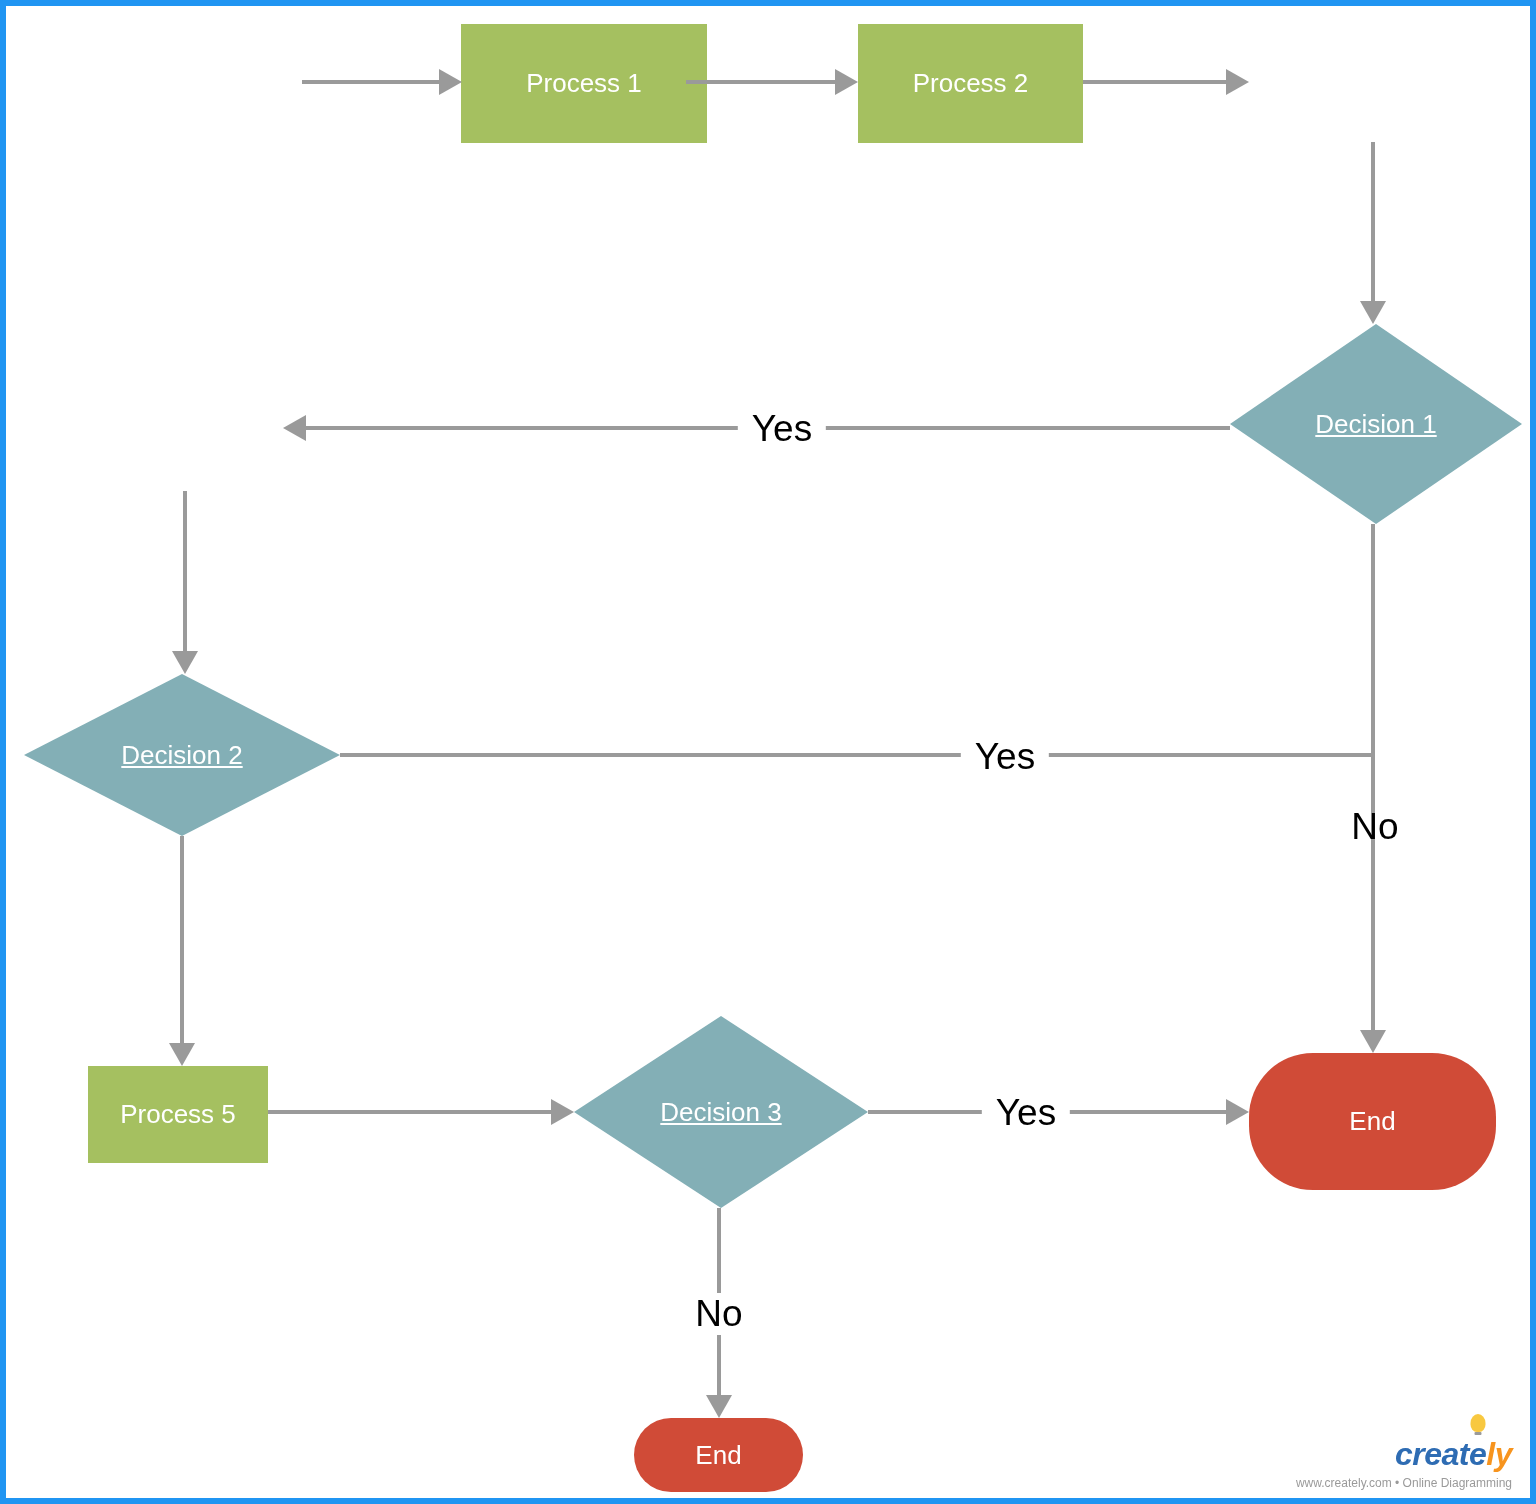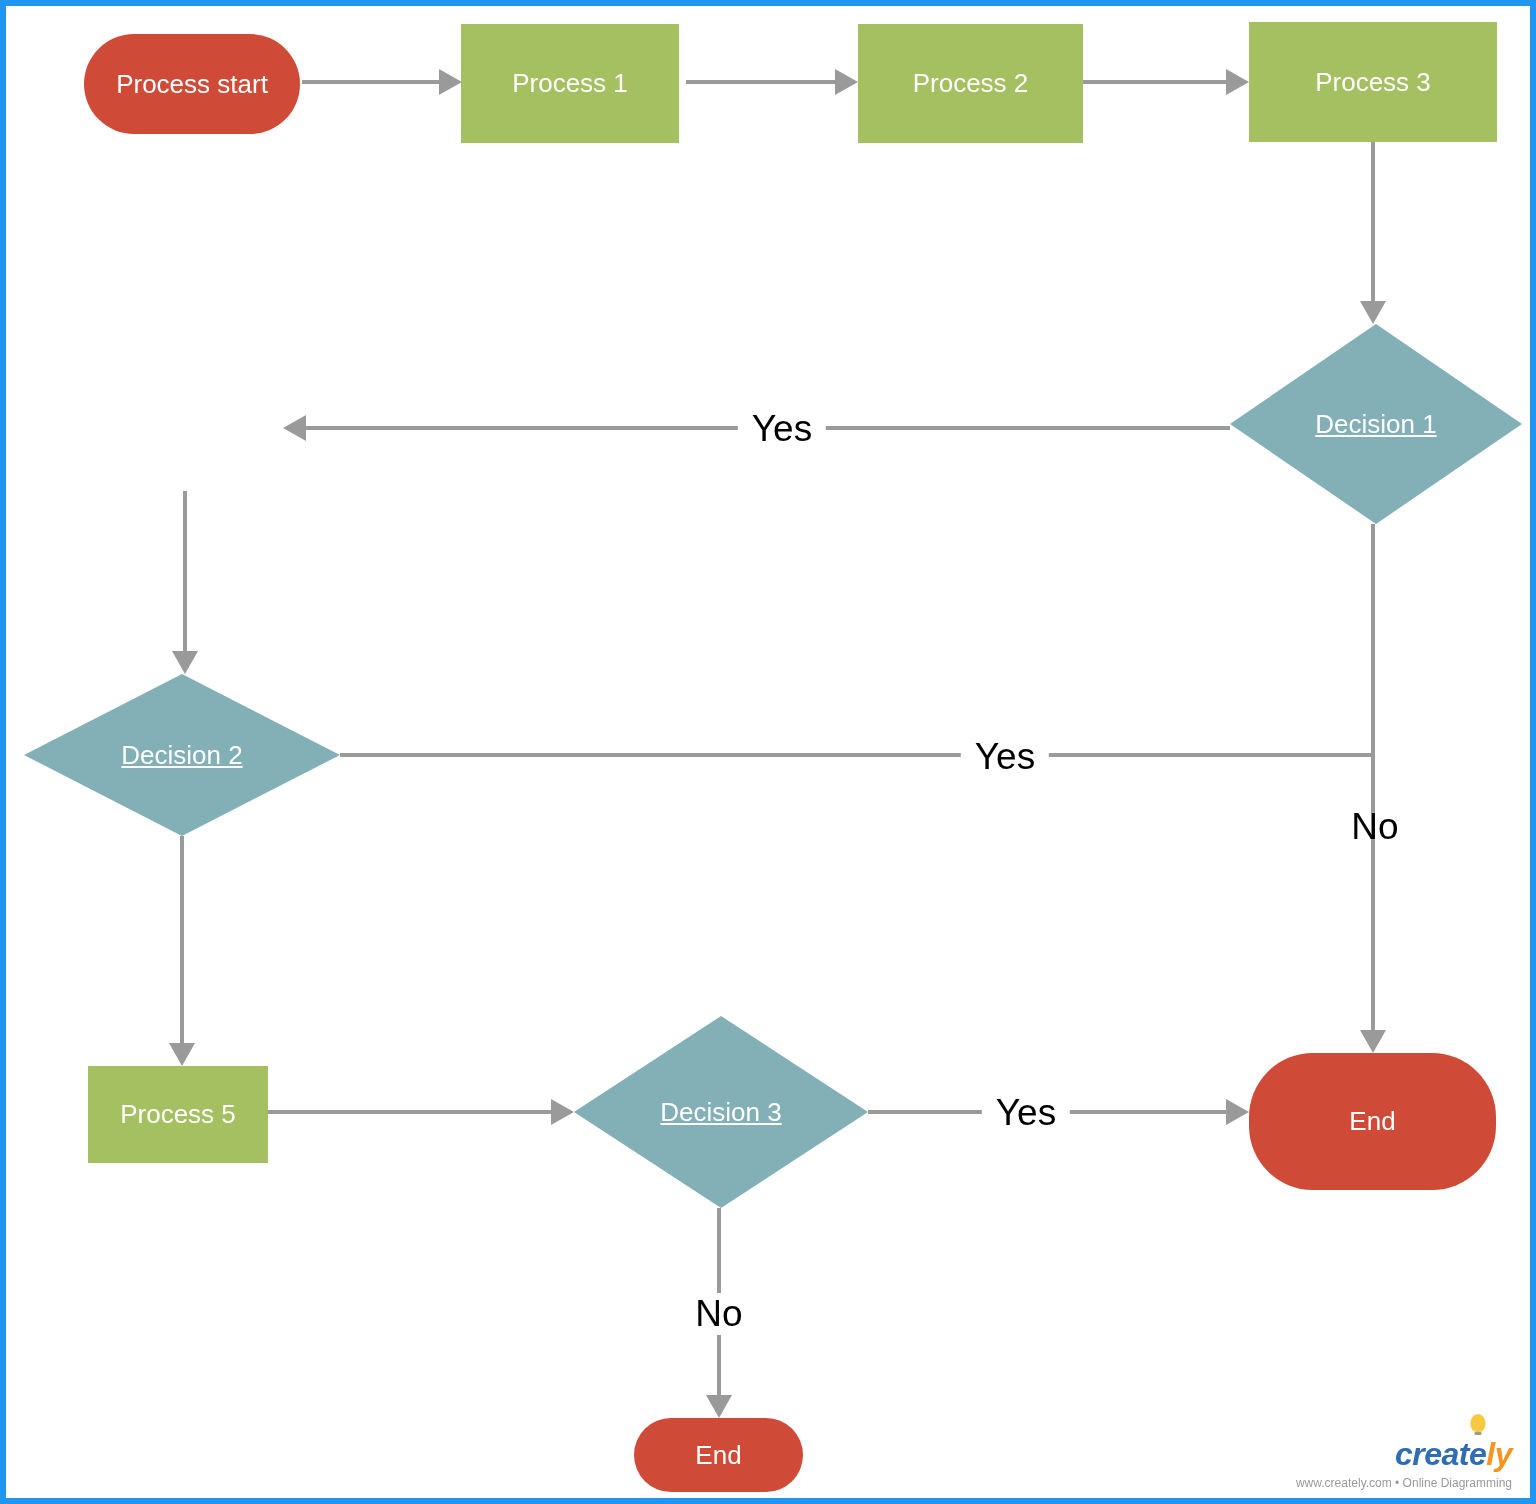--- a/index.html
+++ b/index.html
@@ -24,21 +24,21 @@
     font-size: 26px;
     font-weight: 400;
     text-align: center;
     line-height: 1.1;
   }
   .process   { background: #a5c060; }
   .terminal  { background: #d04b37; }
   .diamond   { background: #83afb6; clip-path: polygon(50% 0, 100% 50%, 50% 100%, 0 50%); text-decoration: underline; }
 
   #process-start { left: 78px;  top: 28px;   width: 216px; height: 100px; border-radius: 50px; }
-  #process-1     { left: 455px; top: 18px;   width: 218px; height: 119px; }
+  #process-1     { left: 455px; top: 18px;   width: 246px; height: 119px; }
   #process-2     { left: 852px; top: 18px;   width: 225px; height: 119px; }
   #process-3     { left: 1243px;top: 16px;   width: 248px; height: 120px; }
   #decision-1    { left: 1224px;top: 318px;  width: 292px; height: 200px; }
   #process-4     { left: 83px;  top: 368px;  width: 193px; height: 117px; }
   #decision-2    { left: 18px;  top: 668px;  width: 316px; height: 162px; }
   #process-5     { left: 82px;  top: 1060px; width: 180px; height: 97px;  }
   #decision-3    { left: 568px; top: 1010px; width: 294px; height: 192px; }
   #end-right     { left: 1243px;top: 1047px; width: 247px; height: 137px; border-radius: 64px; }
   #end-bottom    { left: 628px; top: 1412px; width: 169px; height: 74px;  border-radius: 37px; }
 
@@ -123,24 +123,22 @@
     background: #9a9a9a;
     border-radius: 1px;
   }
   .tagline { font-size: 12px; color: #9a9a9a; margin-top: 6px; }
 </style>
 </head>
 <body>
 
 <div id="canvas">
 
-  <div class="shape terminal" id="process-start">Process start</div>
   <div class="shape process" id="process-1">Process 1</div>
   <div class="shape process" id="process-2">Process 2</div>
-  <div class="shape process" id="process-3">Process 3</div>
   <div class="shape diamond" id="decision-1">Decision 1</div>
   <div class="shape diamond" id="decision-2">Decision 2</div>
   <div class="shape process" id="process-5">Process 5</div>
   <div class="shape diamond" id="decision-3">Decision 3</div>
   <div class="shape terminal" id="end-right">End</div>
   <div class="shape terminal" id="end-bottom">End</div>
 
   <div class="line hline" id="c1-line"></div>
   <div class="arrow right" id="c1-head"></div>
 

